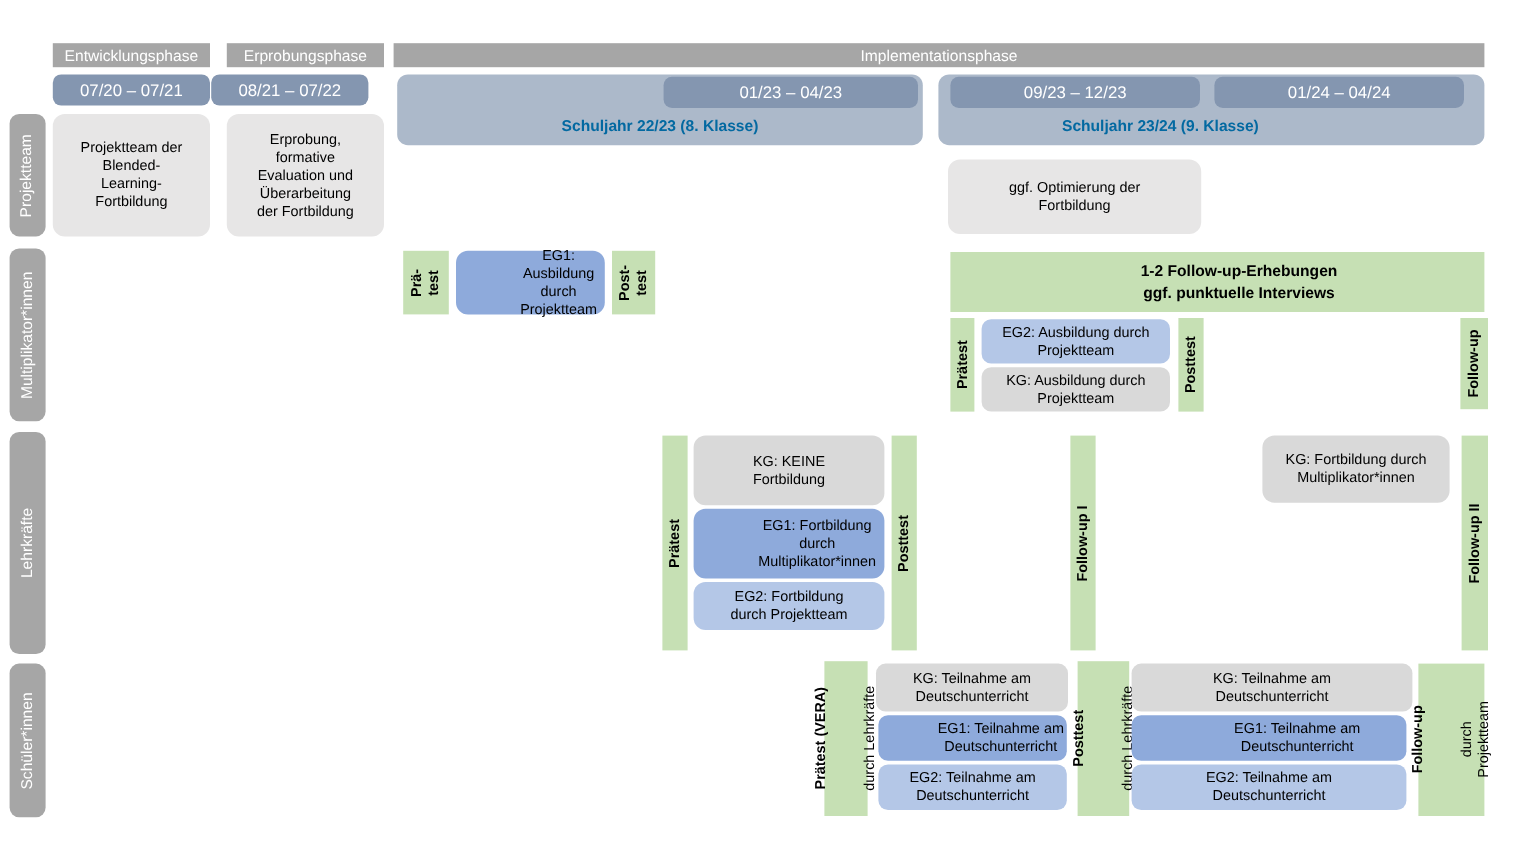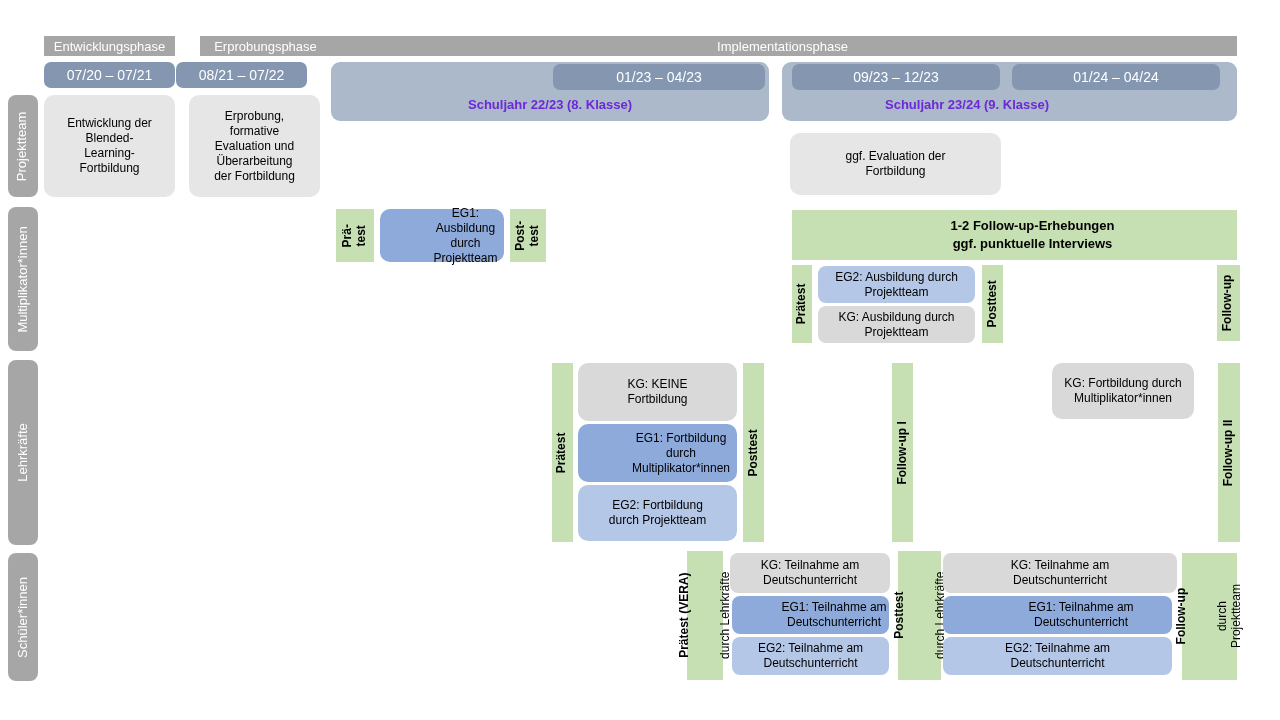--- a/index.html
+++ b/index.html
@@ -14,21 +14,21 @@
     display:flex;align-items:center;justify-content:center;
   }
   
   .period{
     background:var(--period_bar);color:#fff;font-size:14px;border-radius:7px;
     display:flex;align-items:center;justify-content:center;
   }
   
   .band{background:var(--year_band);border-radius:9px;}
   .band-label{
-    color:#6d28d9;font-weight:bold;font-size:13px;
+    color:#0369a1;font-weight:bold;font-size:13px;
     display:flex;align-items:center;justify-content:center;
   }
   
   .rail{background:var(--rail);border-radius:8px;display:flex;align-items:center;justify-content:center;}
   .rail .vtext{color:#fff;font-size:13px;font-weight:400;}
   
   .box{
     display:flex;align-items:center;justify-content:center;text-align:center;
     white-space:pre-line;line-height:1.25;font-size:12px;color:#000;
   }
@@ -70,44 +70,44 @@
     <div class="vtext">Multiplikator*innen</div>
   </div>
   <div class="abs rail vwrap" style="left:8px;top:360px;width:30px;height:185px">
     <div class="vtext">Lehrkräfte</div>
   </div>
   <div class="abs rail vwrap" style="left:8px;top:553px;width:30px;height:128px">
     <div class="vtext">Schüler*innen</div>
   </div>
 
   <div class="abs phase" style="left:44px;top:36px;width:131px;height:20px">Entwicklungsphase</div>
-  <div class="abs phase" style="left:200px;top:36px;width:131px;height:20px">Erprobungsphase</div>
+  <div class="abs phase" style="left:189px;top:36px;width:131px;height:20px">Erprobungsphase</div>
   <div class="abs phase" style="left:328px;top:36px;width:909px;height:20px">Implementationsphase</div>
 
   <div class="abs period" style="left:44px;top:62px;width:131px;height:26px">07/20 – 07/21</div>
   <div class="abs period" style="left:176px;top:62px;width:131px;height:26px">08/21 – 07/22</div>
 
   <div class="abs band" style="left:331px;top:62px;width:438px;height:59px"></div>
   <div class="abs band" style="left:782px;top:62px;width:455px;height:59px"></div>
   <div class="abs period" style="left:553px;top:64px;width:212px;height:26px">01/23 – 04/23</div>
   <div class="abs period" style="left:792px;top:64px;width:208px;height:26px">09/23 – 12/23</div>
   <div class="abs period" style="left:1012px;top:64px;width:208px;height:26px">01/24 – 04/24</div>
   <div class="abs band-label" style="left:331px;top:91px;width:438px;height:26px">Schuljahr 22/23 (8. Klasse)</div>
   <div class="abs band-label" style="left:782px;top:91px;width:370px;height:26px">Schuljahr 23/24 (9. Klasse)</div>
 
-  <div class="abs box light" style="left:44px;top:95px;width:131px;height:102px">Entwicklung der
+  <div class="abs box light" style="left:44px;top:95px;width:131px;height:102px">Projektteam der
 Blended-
 Learning-
 Fortbildung</div>
   <div class="abs box light" style="left:189px;top:95px;width:131px;height:102px">Erprobung,
 formative
 Evaluation und
 Überarbeitung
 der Fortbildung</div>
-  <div class="abs box light" style="left:790px;top:133px;width:211px;height:62px">ggf. Evaluation der
+  <div class="abs box light" style="left:790px;top:133px;width:211px;height:62px">ggf. Optimierung der
 Fortbildung</div>
 
   <div class="abs green vwrap" style="left:336px;top:209px;width:38px;height:53px">
     <div class="vtext">Prä-
 test</div>
   </div>
   <div class="abs box eg1 r10" style="left:380px;top:209px;width:124px;height:53px">EG1: Ausbildung
 durch
 Projektteam</div>
   <div class="abs green vwrap" style="left:510px;top:209px;width:36px;height:53px">
@@ -131,29 +131,29 @@
   </div>
 
   <div class="abs green vwrap" style="left:552px;top:363px;width:21px;height:179px">
     <div class="vtext">Prätest</div>
   </div>
   <div class="abs box kg r10" style="left:578px;top:363px;width:159px;height:58px">KG: KEINE
 Fortbildung</div>
   <div class="abs box eg1 r10" style="left:578px;top:424px;width:159px;height:58px">EG1: Fortbildung
 durch
 Multiplikator*innen</div>
-  <div class="abs box eg2 r10" style="left:578px;top:485px;width:159px;height:56px">EG2: Fortbildung
+  <div class="abs box eg2 r10" style="left:578px;top:485px;width:159px;height:40px">EG2: Fortbildung
 durch Projektteam</div>
   <div class="abs green vwrap" style="left:743px;top:363px;width:21px;height:179px">
     <div class="vtext">Posttest</div>
   </div>
   <div class="abs green vwrap" style="left:892px;top:363px;width:21px;height:179px">
     <div class="vtext">Follow-up I</div>
   </div>
-  <div class="abs box kg r10" style="left:1052px;top:363px;width:142px;height:56px">KG: Fortbildung durch
+  <div class="abs box kg r10" style="left:1052px;top:363px;width:156px;height:56px">KG: Fortbildung durch
 Multiplikator*innen</div>
   <div class="abs green vwrap" style="left:1218px;top:363px;width:22px;height:179px">
     <div class="vtext">Follow-up II</div>
   </div>
 
   <div class="abs green vwrap" style="left:687px;top:551px;width:36px;height:129px">
     <div class="vtext">
       <span class="b">Prätest (VERA)</span>
       <span class="r">durch Lehrkräfte</span>
     </div>

